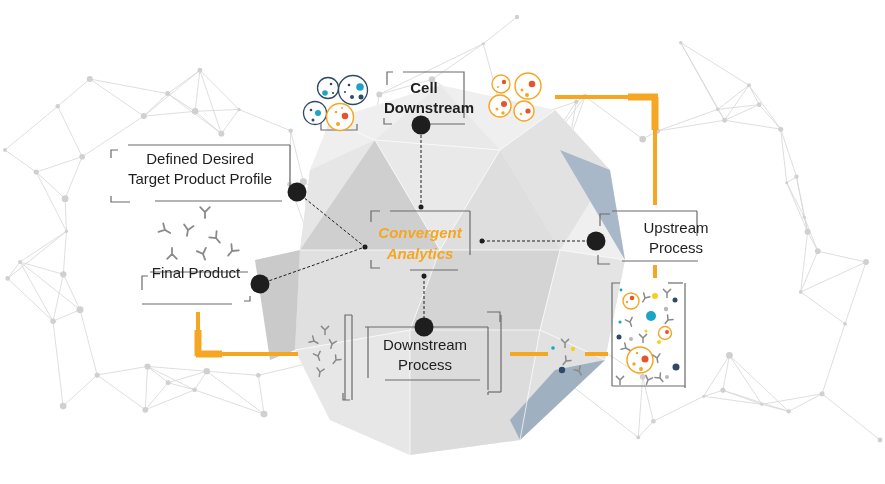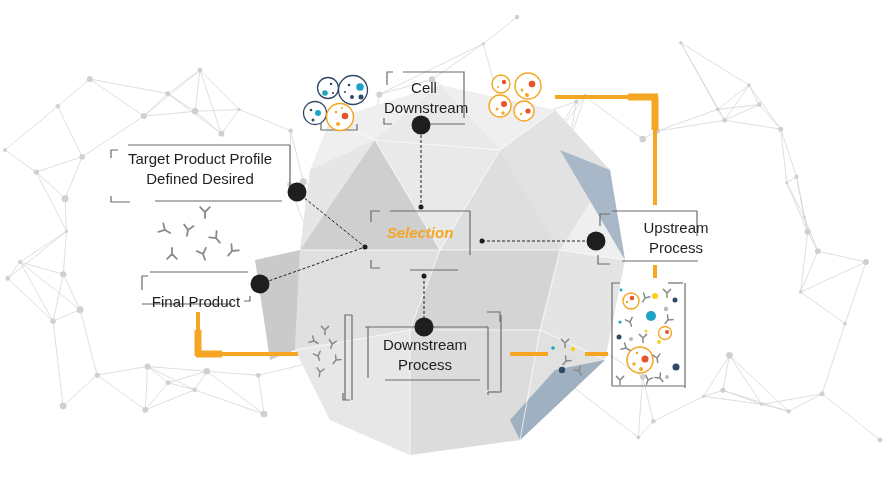--- a/index.html
+++ b/index.html
@@ -491,34 +491,35 @@
         <path d="M0,4.5 L0,0 L-3.6,-3.6 M0,0 L3.6,-3.6" transform="translate(643,338) rotate(0)"></path>
         <path d="M0,4.5 L0,0 L-3.6,-3.6 M0,0 L3.6,-3.6" transform="translate(626,348) rotate(-60)"></path>
         <path d="M0,4.5 L0,0 L-3.6,-3.6 M0,0 L3.6,-3.6" transform="translate(657,358) rotate(-10)"></path>
         <path d="M0,4.5 L0,0 L-3.6,-3.6 M0,0 L3.6,-3.6" transform="translate(620,380) rotate(0)"></path>
         <path d="M0,4.5 L0,0 L-3.6,-3.6 M0,0 L3.6,-3.6" transform="translate(648,380) rotate(20)"></path>
         <path d="M0,4.5 L0,0 L-3.6,-3.6 M0,0 L3.6,-3.6" transform="translate(660,378) rotate(-40)"></path>
       </g>
   </g>
 </svg>
 
-<div class="label" style="left:384px;top:78px;width:80px;">
+<div class="label" style="left:384px;top:78px;width:80px;font-weight:bold;">
   <div>Cell</div>
   <div>Downstream</div>
 </div>
 <div class="label" style="left:110px;top:149px;width:180px;">
+  <div>Defined Desired</div>
   <div>Target Product Profile</div>
-  <div>Defined Desired</div>
 </div>
 <div class="label" style="left:630px;top:218px;width:92px;">
   <div>Upstream</div>
   <div>Process</div>
 </div>
-<div class="label" style="left:142px;top:292px;width:108px;">
+<div class="label" style="left:142px;top:263px;width:108px;">
   <div>Final Product</div>
 </div>
 <div class="label" style="left:368px;top:335px;width:114px;text-align:center;">
   <div>Downstream</div>
   <div>Process</div>
 </div>
 <div class="center-label" style="left:370px;top:222px;width:100px;">
-  <div>Selection</div>
+  <div>Convergent</div>
+  <div>Analytics</div>
 </div>
 
 </body></html>

